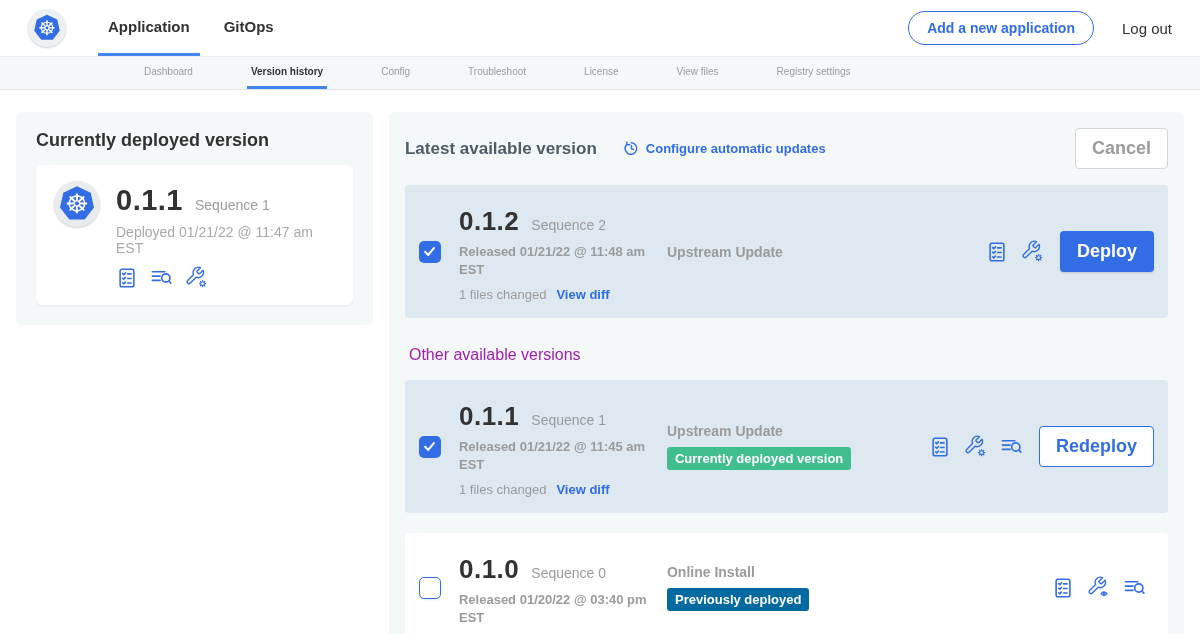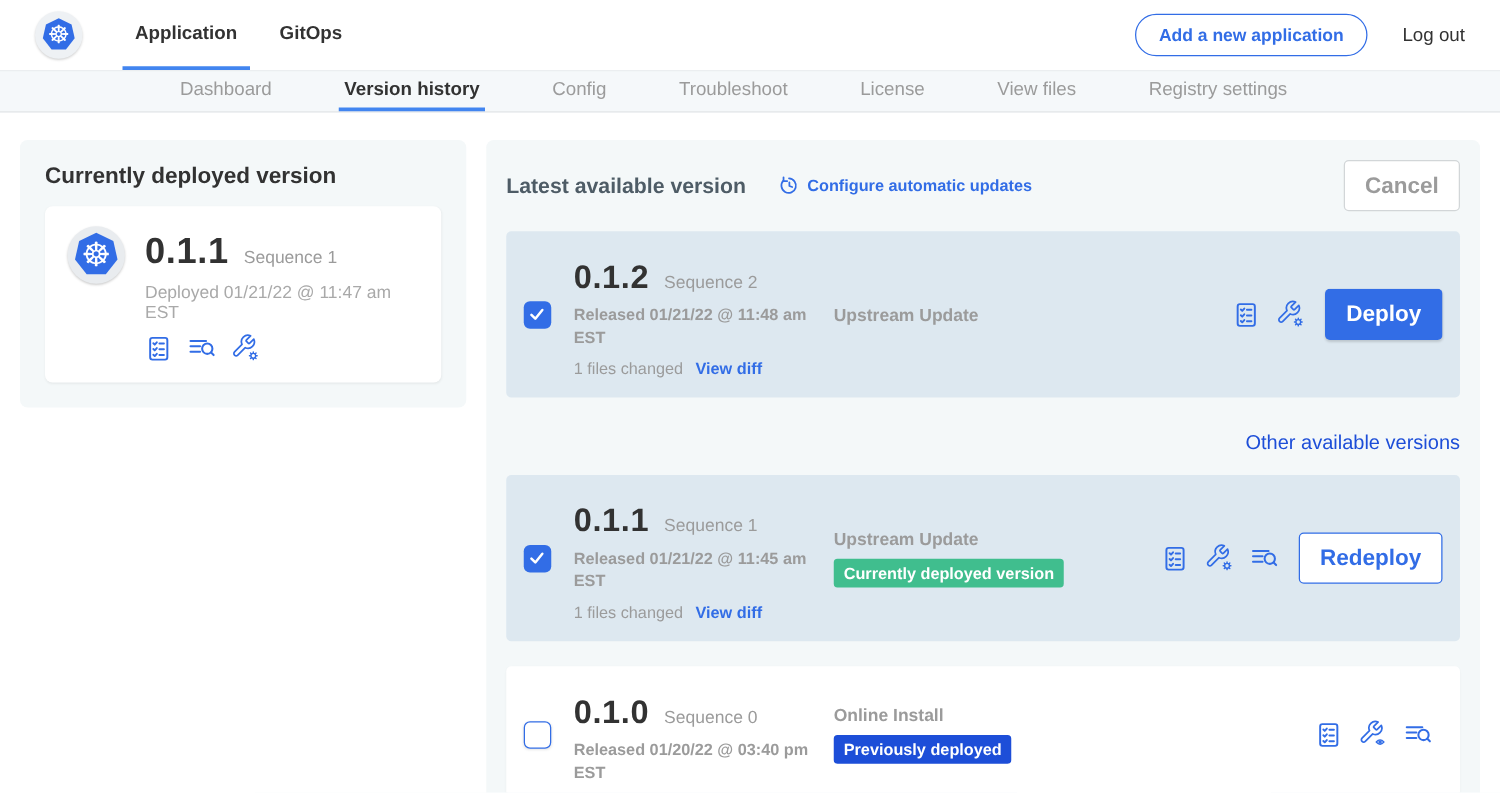--- a/index.html
+++ b/index.html
@@ -17,21 +17,21 @@
   .top-tab.active { border-bottom-color:#4285f0; }
   .topnav .spacer { flex:1; }
   .pill-btn { align-self:center; border:1px solid #326de6; color:#326de6; background:#fff;
     font-weight:bold; font-size:14px; border-radius:17px; padding:8px 18px; cursor:pointer; }
   .logout { align-self:center; margin-left:28px; font-size:15px; color:#323232; cursor:pointer; }
 
   
   .subnav { height:34px; background:#f5f8fa; border-top:1px solid #ebeef0;
     border-bottom:1px solid #e2e5e7; display:flex; align-items:stretch; padding-left:140px; }
   .sub-tab { display:flex; align-items:center; padding:4px 4px; margin-right:50px;
-    font-size:15px; color:#9b9b9b; border-bottom:3px solid transparent; cursor:pointer; }
+    font-size:10px; color:#9b9b9b; border-bottom:3px solid transparent; cursor:pointer; }
   .sub-tab.active { color:#323232; font-weight:bold; border-bottom-color:#4285f0; }
 
   
   .main { display:flex; align-items:flex-start; padding:22px 16px 0 16px; }
   .panel { background:#f4f8f9; border-radius:6px; }
   .left-panel { width:404px; padding:18px 20px 20px 20px; margin-right:16px; }
   .left-title { font-size:18px; font-weight:bold; color:#323232; margin-bottom:14px; }
   .cur-card { background:#fff; border-radius:6px; box-shadow:0 1px 2px rgba(0,0,0,.06);
     padding:16px 18px; display:flex; }
   .k8s-badge { width:46px; height:46px; border-radius:50%; background:#e9ecef;
@@ -70,25 +70,25 @@
   .vrow .ver-big { font-size:26px; }
   .released { font-size:13px; font-weight:bold; color:#9b9b9b; margin-top:6px; width:192px; line-height:1.35; }
   .files-line { display:flex; gap:10px; margin-top:9px; font-size:13px; }
   .files-changed { color:#9b9b9b; }
   .view-diff { color:#326de6; font-weight:bold; cursor:pointer; }
   .vsource { width:262px; }
   .source-label { font-size:14px; font-weight:bold; color:#9b9b9b; }
   .badge { display:inline-block; margin-top:8px; font-size:13px; font-weight:bold; color:#fff;
     padding:4px 8px; border-radius:3px; }
   .badge.green { background:#40be8e; }
-  .badge.gray { background:#1d4ed8; }
+  .badge.gray { background:#0369a1; }
   .vrow .spacer { flex:1; }
   .row-icons { display:flex; align-items:center; gap:13px; margin-right:16px; }
   .row-icons.no-btn { margin-right:8px; }
-  .other-title { font-size:16px; color:#1d4ed8; margin:28px 0 0 4px;text-align:right; }
+  .other-title { font-size:16px; color:#a21caf; margin:28px 0 0 4px; }
 </style>
 </head>
 <body>
 
 <div class="topnav">
   <div class="logo-wrap">
     <svg width="30" height="30" viewBox="0 0 24 24">
       <polygon points="12,1.3 20.2,5.25 22.2,14.1 16.6,21.3 7.4,21.3 1.8,14.1 3.8,5.25" fill="#326de6"></polygon>
       <text x="12" y="17.4" font-size="16" text-anchor="middle" fill="#ffffff">☸</text>
     </svg>

